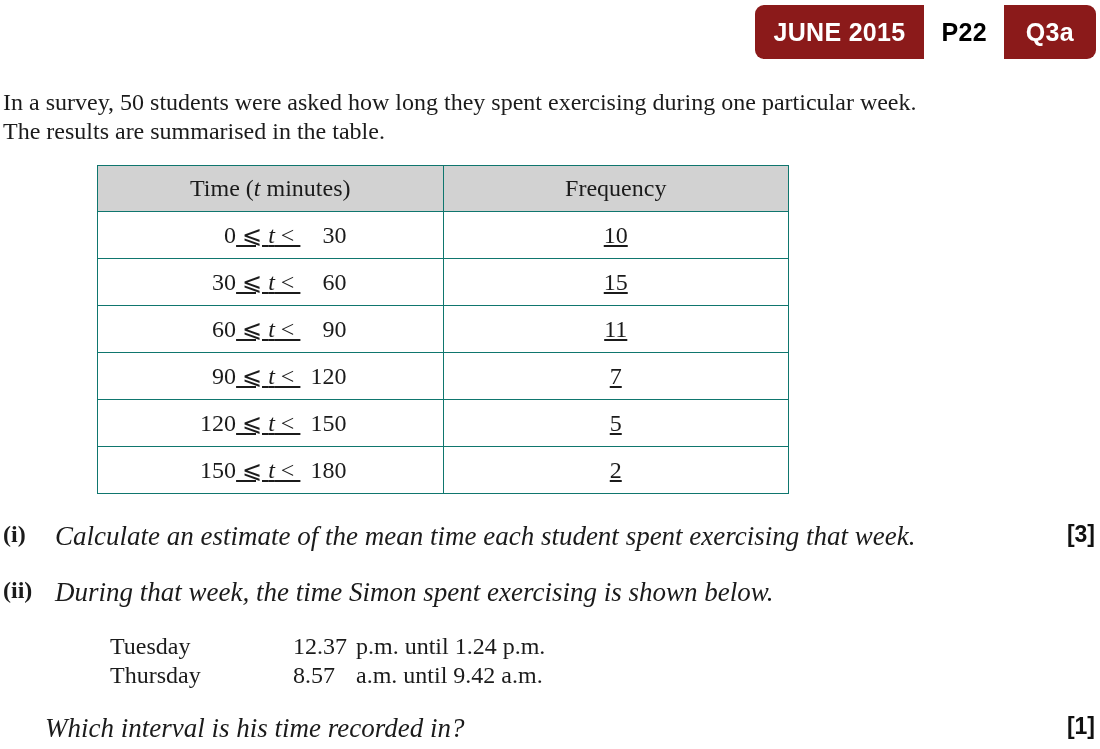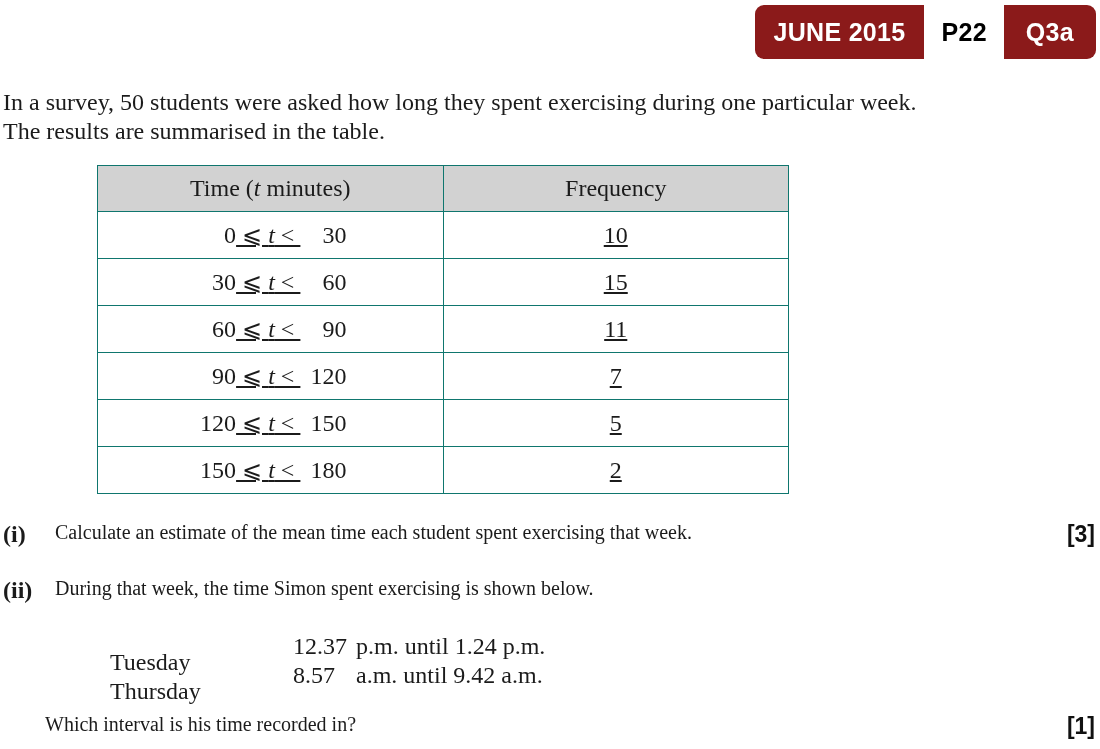--- a/index.html
+++ b/index.html
@@ -76,43 +76,44 @@
   
   .q-label {
     position: absolute;
     left: 3px;
     font-weight: bold;
     font-size: 24px;
   }
   .q-text {
     position: absolute;
     left: 55px;
-    font-size: 20px;
+    font-size: 27px;
     white-space: nowrap;
+    font-style: italic;
   }
   .q-marks {
     position: absolute;
     right: 5px;
     font-family: "Liberation Sans", "DejaVu Sans", sans-serif;
     font-weight: bold;
     font-size: 23px;
     color: #111111;
   }
   .row { position: absolute; left: 0; width: 1100px; height: 30px; }
   .row-part-i  { top: 521px; }
   .row-part-ii { top: 577px; padding-left: 29px; }
   .row-final   { top: 713px; }
   .row-final .q-text { left: 45px; }
 
   
   .schedule { position: absolute; left: 0; top: 633px; width: 700px; }
   .sched-row { position: absolute; left: 0; width: 700px; height: 29px; font-size: 24px; }
   .sched-row-0 { top: 0; }
   .sched-row-1 { top: 29px; }
-  .sched-day  { position: absolute; left: 110px; margin-top: 16px; }
+  .sched-day  { position: absolute; left: 110px; }
   .sched-time { position: absolute; left: 293px; white-space: pre; }
   .start-num { display: inline-block; width: 57px; text-align: left; }
 </style>
 </head>
 <body>
 
 <div class="page" style="--maroon: #8B1A1A; --header-gray: #d2d2d2;">
 
   <div class="badge">
     <div class="seg seg-session">JUNE 2015</div>

